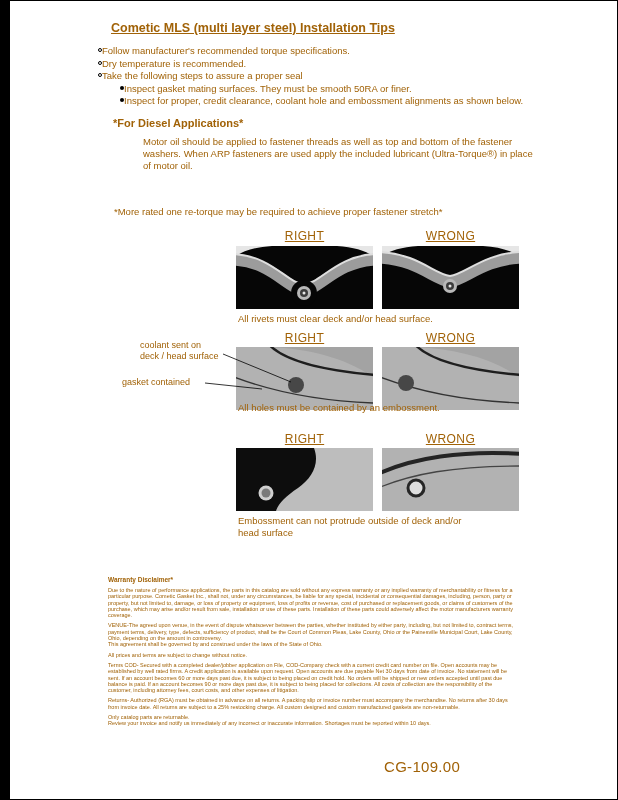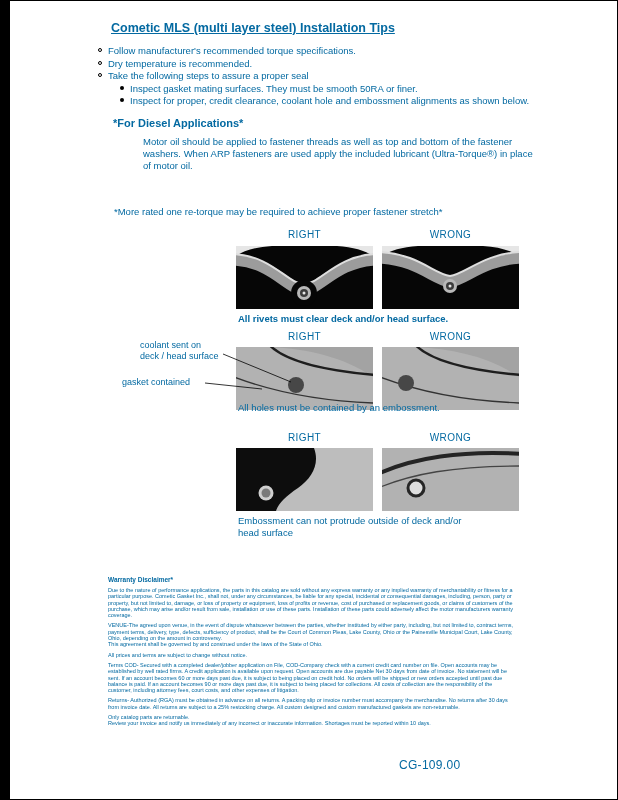--- a/index.html
+++ b/index.html
@@ -5,64 +5,64 @@
   * { margin:0; padding:0; box-sizing:border-box; }
   html,body { background:#ffffff; }
   .page {
     position:relative;
     width:618px; height:800px;
     margin:0 auto;
     background:#ffffff;
     border:1px solid #000;
     overflow:hidden;
     font-family:"Liberation Sans", sans-serif;
-    color:#0369a1;
+    color:#a16207;
   }
   .spine { position:absolute; left:0; top:0; width:9px; height:100%; background:#000; }
 
   .title {
     position:absolute; left:110px; top:20px;
     font-size:12.5px; font-weight:bold; text-decoration:underline;
     white-space:nowrap;
   }
 
   .tips { position:absolute; left:97px; top:44px; width:440px; }
-  .tip { display:flex; gap:6px; font-size:9.5px; line-height:11px; margin-bottom:1.5px; }
+  .tip { display:flex; font-size:9.5px; line-height:11px; margin-bottom:1.5px; }
   .tip .o-bullet { flex:0 0 auto; width:4px; height:4px; border:1px solid #000; border-radius:50%; margin-top:3px; }
   .tip .f-bullet { flex:0 0 auto; width:4px; height:4px; background:#000; border-radius:50%; margin-top:3px; }
   .tip.sub { margin-left:22px; }
 
   .diesel-h { position:absolute; left:112px; top:116px; font-size:11px; font-weight:bold; }
   .bt { position:absolute; left:113px; width:398px; font-size:9.5px; line-height:12px; }
   .p1 { top:135px;margin-left:29px; }
   .p2 { top:166px; }
   .p3 { top:205px; width:420px; }
 
-  .dg-h { position:absolute; width:137px; text-align:center; font-size:10px; letter-spacing:0.4px; }
+  .dg-h { position:absolute; width:137px; text-align:center; font-size:12px; letter-spacing:0.4px;text-decoration:underline; }
   .colL { left:235px; } .colR { left:381px; }
   .rowh1 { top:228px; } .rowh2 { top:330px; } .rowh3 { top:431px; }
 
   .dg-img { position:absolute; width:137px; height:63px; }
   .rowi1 { top:245px; } .rowi2 { top:346px; } .rowi3 { top:447px; }
   .dg-img svg { display:block; }
 
   .dg-cap { position:absolute; left:237px; font-size:9.5px; line-height:11.5px; }
-  .cap1 { top:312px;font-weight:bold; } .cap2 { top:401px; } .cap3 { top:514px; width:230px; }
+  .cap1 { top:312px; } .cap2 { top:401px; } .cap3 { top:514px; width:230px; }
 
   .anno { position:absolute; font-size:9px; line-height:10.5px; white-space:pre-line; }
   .anno1 { left:139px; top:339px; }
   .anno2 { left:121px; top:376px; }
 
   .leader-overlay { position:absolute; left:0; top:0; width:618px; height:800px; pointer-events:none; }
 
   .warranty { position:absolute; left:107px; top:575px; width:405px; }
   .warranty-h { font-size:6.5px; font-weight:bold; margin-bottom:4px; }
   .warranty p { font-size:5.5px; line-height:6.3px; margin-bottom:4px; white-space:pre-line; }
 
-  .footer { position:absolute; left:398px; top:757px; font-size:12px; letter-spacing:0.3px; }
+  .footer { position:absolute; left:383px; top:757px; font-size:15px; letter-spacing:0.3px; }
 </style>
 </head>
 <body>
 
 <div class="page">
   <div class="spine"></div>
 
   <h1 class="title">Cometic MLS (multi layer steel) Installation Tips</h1>
 
   <div class="tips">

